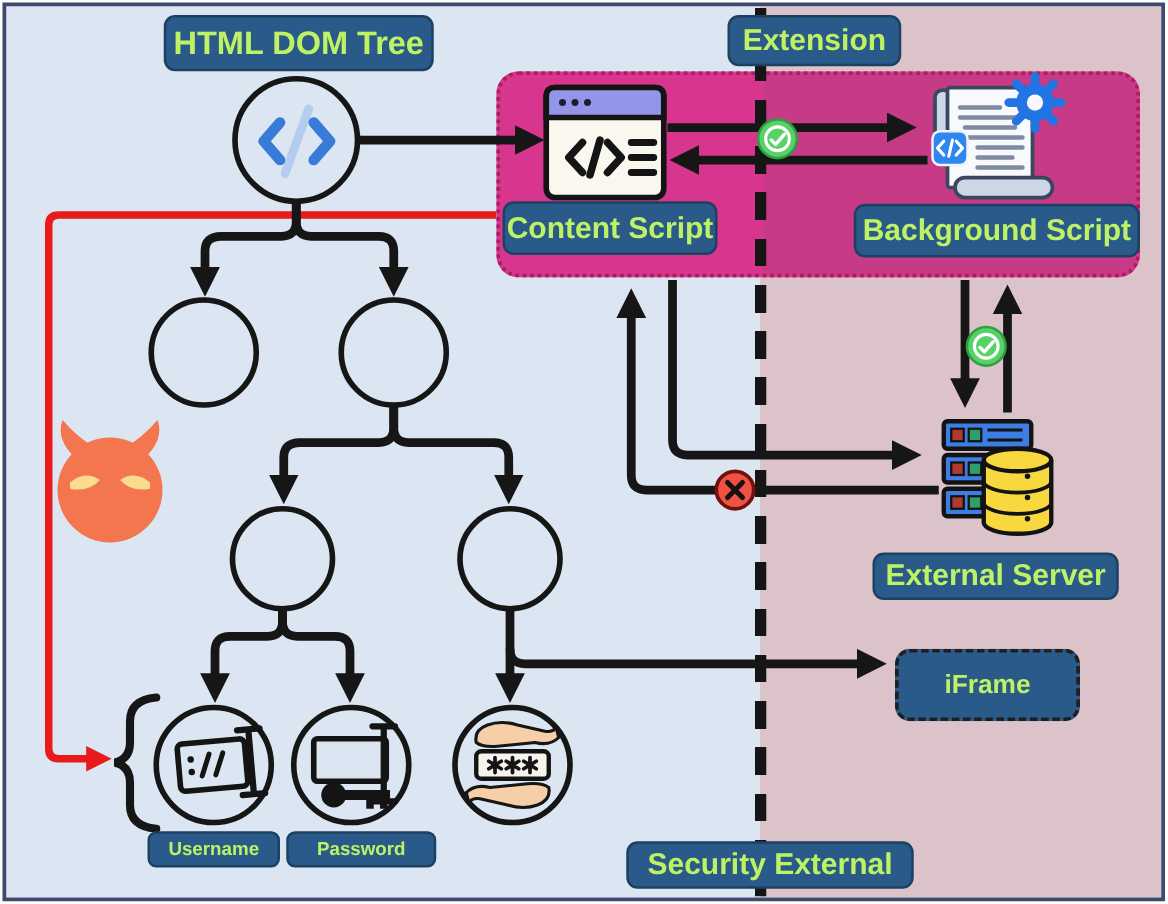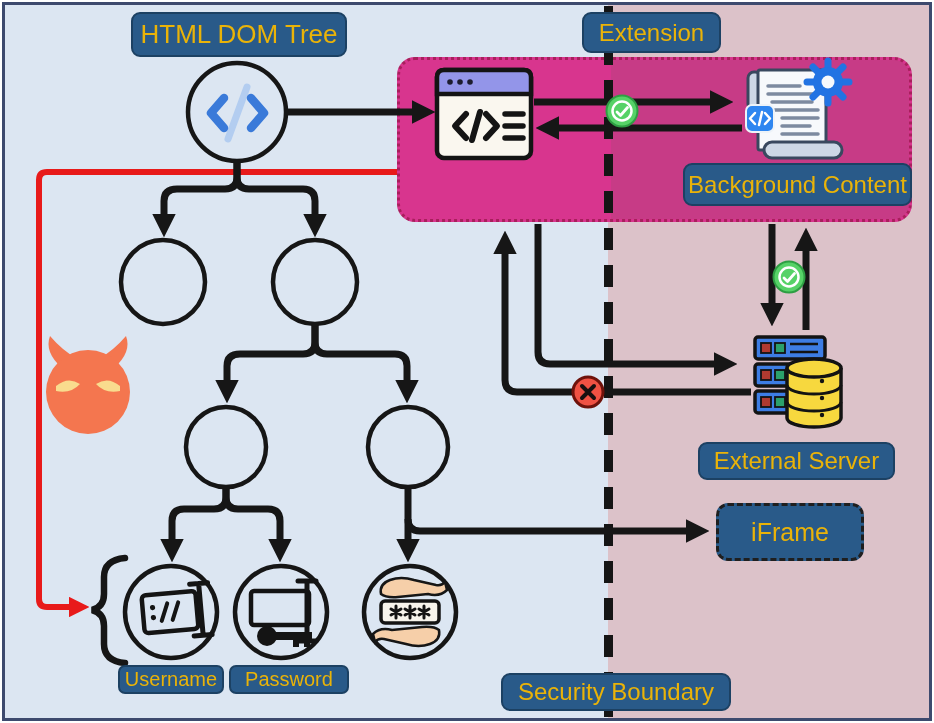--- a/index.html
+++ b/index.html
@@ -9,24 +9,24 @@
          border:3px solid #3d4a6e;box-sizing:border-box;
          background:linear-gradient(90deg,#dce6f2 0,#dce6f2 603px,#dcc2c9 603px,#dcc2c9 100%);}
   .ext-box{position:absolute;left:397px;top:57px;width:515px;height:165px;
            background:#d8358e;border:3px dotted #a81f5c;border-radius:18px;box-sizing:border-box;z-index:2;}
   .ext-box .shade{position:absolute;left:211px;top:0;right:0;bottom:0;
            background:rgba(120,90,100,0.18);border-radius:0 15px 15px 0;}
   .boundary{position:absolute;left:604px;top:6px;width:9px;height:711px;z-index:3;
            background:repeating-linear-gradient(to bottom,#151515 0 22px,transparent 22px 37px);}
   svg.layer{position:absolute;left:0;top:0;z-index:4;}
   .lbl{position:absolute;display:flex;align-items:center;justify-content:center;
-       background:#295a89;color:#eab308;border:2px solid #1c4163;border-radius:9px;
-       box-sizing:border-box;z-index:6;font-size:24px;white-space:nowrap;}
-  .lbl.small{font-size:20px;border-radius:7px;}
-  .lbl.iframe{font-size:25px;border:3px dashed #1f1f1f;border-radius:12px;}
+       background:#295a89;color:#bef264;border:2px solid #1c4163;border-radius:9px;
+       box-sizing:border-box;z-index:6;font-size:24px;white-space:nowrap;font-weight:bold;}
+  .lbl.small{font-size:15px;border-radius:7px;}
+  .lbl.iframe{font-size:21px;border:3px dashed #1f1f1f;border-radius:12px;margin-top:16px;}
 </style>
 </head>
 <body>
 
 <div class="stage">
   <div class="frame"></div>
 
   <div class="ext-box">
     <div class="shade"></div>
   </div>
@@ -203,19 +203,20 @@
     </g>
 
     <g transform="translate(588,392)">
       <circle r="15" fill="#ef5143" stroke="#6e120b" stroke-width="3"></circle>
       <path d="M-6,-6 L6,6 M6,-6 L-6,6" stroke="#181010" stroke-width="4" stroke-linecap="round"></path>
     </g>
   </svg>
 
   <div class="lbl" style="left:131px;top:12px;width:216px;height:45px;font-size:26px;">HTML DOM Tree</div>
   <div class="lbl" style="left:582px;top:12px;width:139px;height:41px;text-align:right;">Extension</div>
-  <div class="lbl" style="left:683px;top:163px;width:229px;height:43px;">Background Content</div>
+  <div class="lbl" style="left:402px;top:161px;width:172px;height:43px;">Content Script</div>
+  <div class="lbl" style="left:683px;top:163px;width:229px;height:43px;">Background Script</div>
   <div class="lbl" style="left:698px;top:431px;width:197px;height:38px;margin-top:11px;">External Server</div>
   <div class="lbl iframe" style="left:716px;top:503px;width:148px;height:58px;">iFrame</div>
-  <div class="lbl" style="left:501px;top:673px;width:230px;height:38px;">Security Boundary</div>
+  <div class="lbl" style="left:501px;top:673px;width:230px;height:38px;">Security External</div>
   <div class="lbl small" style="left:118px;top:665px;width:106px;height:29px;">Username</div>
   <div class="lbl small" style="left:229px;top:665px;width:120px;height:29px;">Password</div>
 </div>
 
 </body></html>

